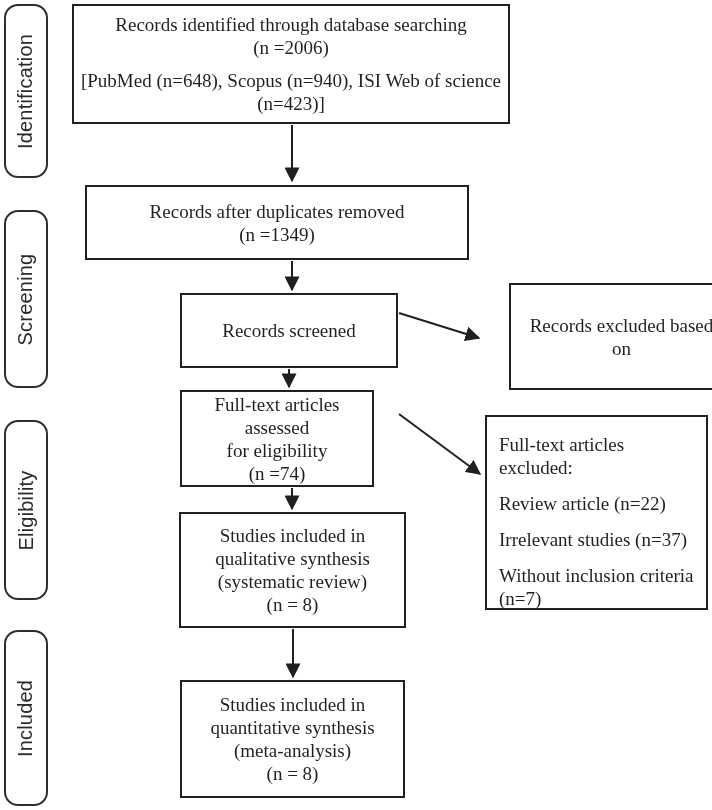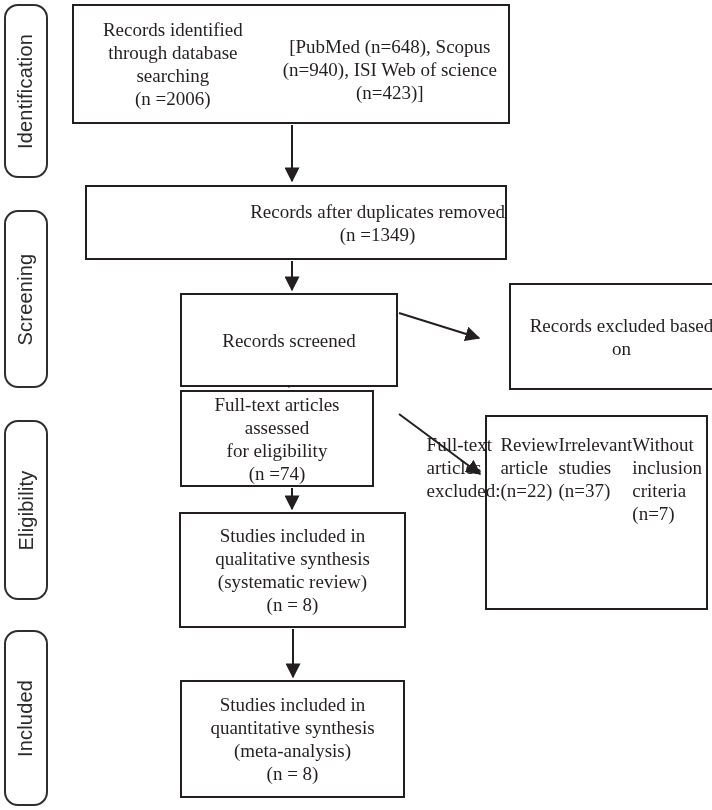--- a/index.html
+++ b/index.html
@@ -48,40 +48,41 @@
   .s3 { top: 420px; height: 180px; }
   .s4 { top: 630px; height: 176px; }
 
   
   .fbox {
     position: absolute;
     border: 2px solid #231f20;
     background: #ffffff;
     box-sizing: border-box;
     display: flex;
+    flex-direction: column;
     align-items: center;
     justify-content: center;
     text-align: center;
     font-size: 19px;
     line-height: 23px;
   }
   .fbox .para + .para { margin-top: 10px; }
   .b1 { left: 72px;  top: 4px;   width: 438px; height: 120px; }
-  .b2 { left: 85px;  top: 185px; width: 422px; height: 75px; justify-content: flex-end;  }
-  .b3 { left: 180px; top: 293px; width: 218px; height: 94px;  }
+  .b2 { left: 85px;  top: 185px; width: 384px; height: 75px;  }
+  .b3 { left: 180px; top: 293px; width: 218px; height: 75px;  }
   .b4 { left: 180px; top: 390px; width: 194px; height: 97px;  }
   .b5 { left: 179px; top: 512px; width: 227px; height: 116px; }
   .b6 { left: 180px; top: 680px; width: 225px; height: 118px; }
   .r1 { left: 483px; top: 283px; width: 225px; height: 107px; margin-left: 26px; }
   .r2 {
     left: 485px; top: 415px; width: 223px; height: 195px;
     align-items: flex-start;
-    justify-content: flex-end;
+    justify-content: flex-start;
     text-align: left;
-    padding: 16px 4px 0 24px;
+    padding: 16px 4px 0 12px;
   }
   .r2 .item { margin-bottom: 13px; }
 </style>
 </head>
 <body>
 
 <div class="canvas">
 
   <svg class="arrows" viewBox="0 0 712 810" xmlns="http://www.w3.org/2000/svg">
     <defs>

